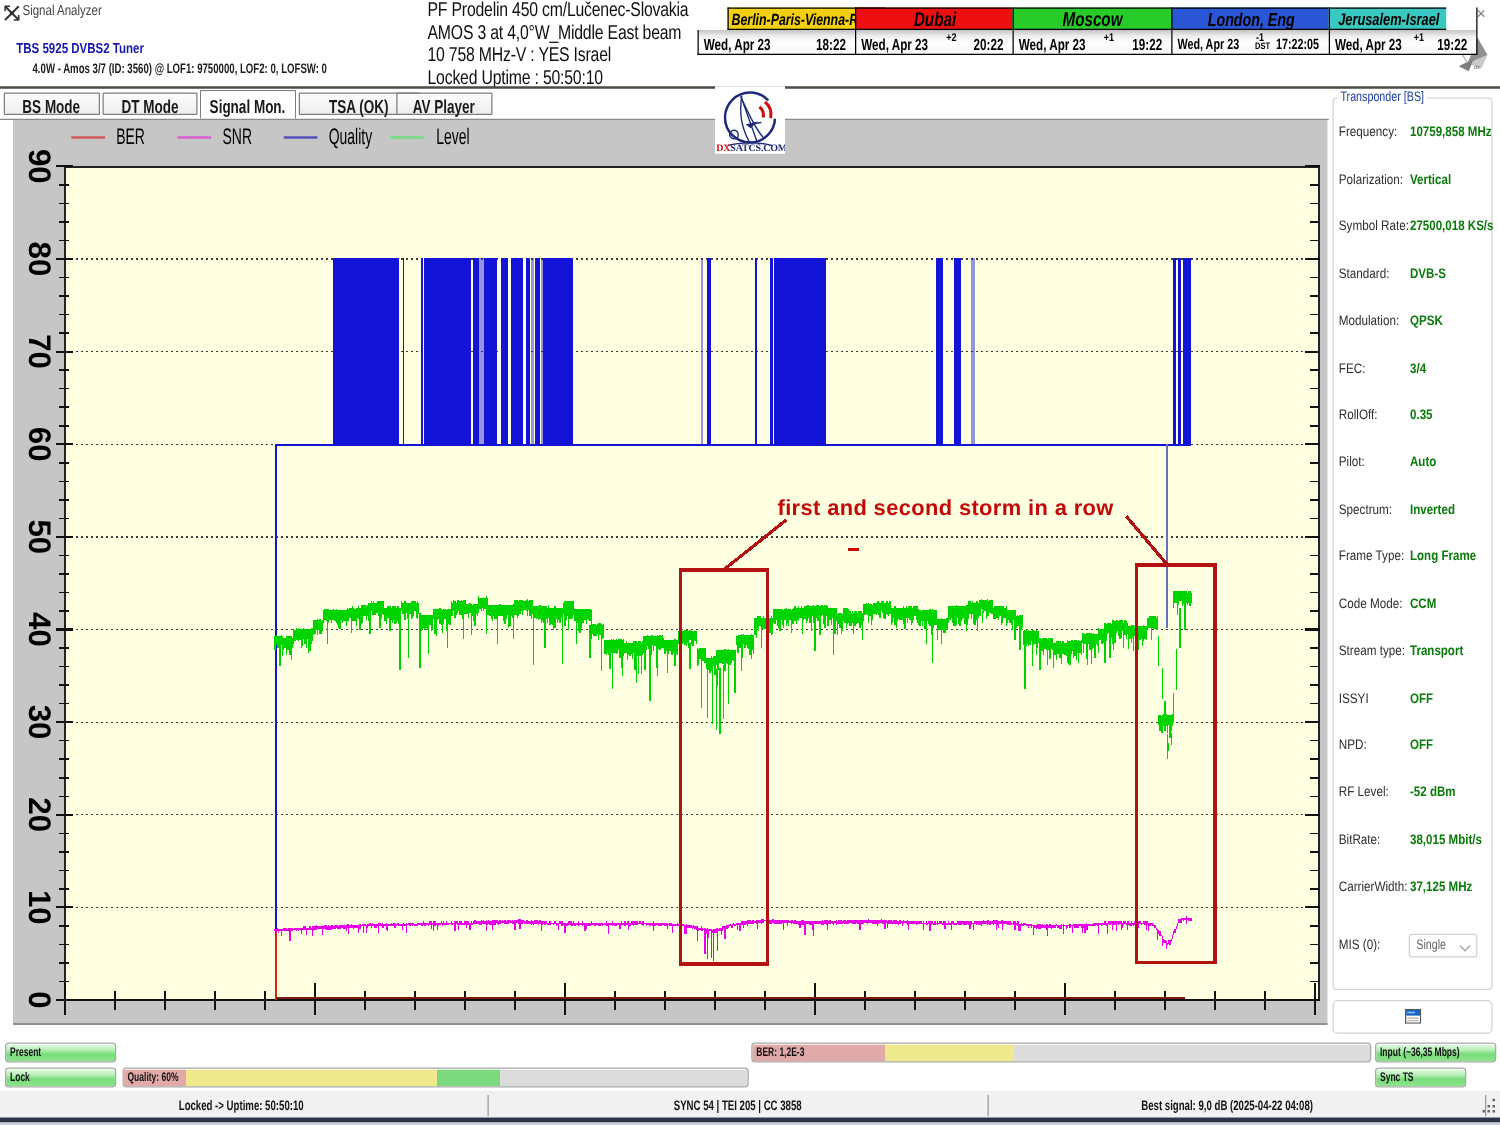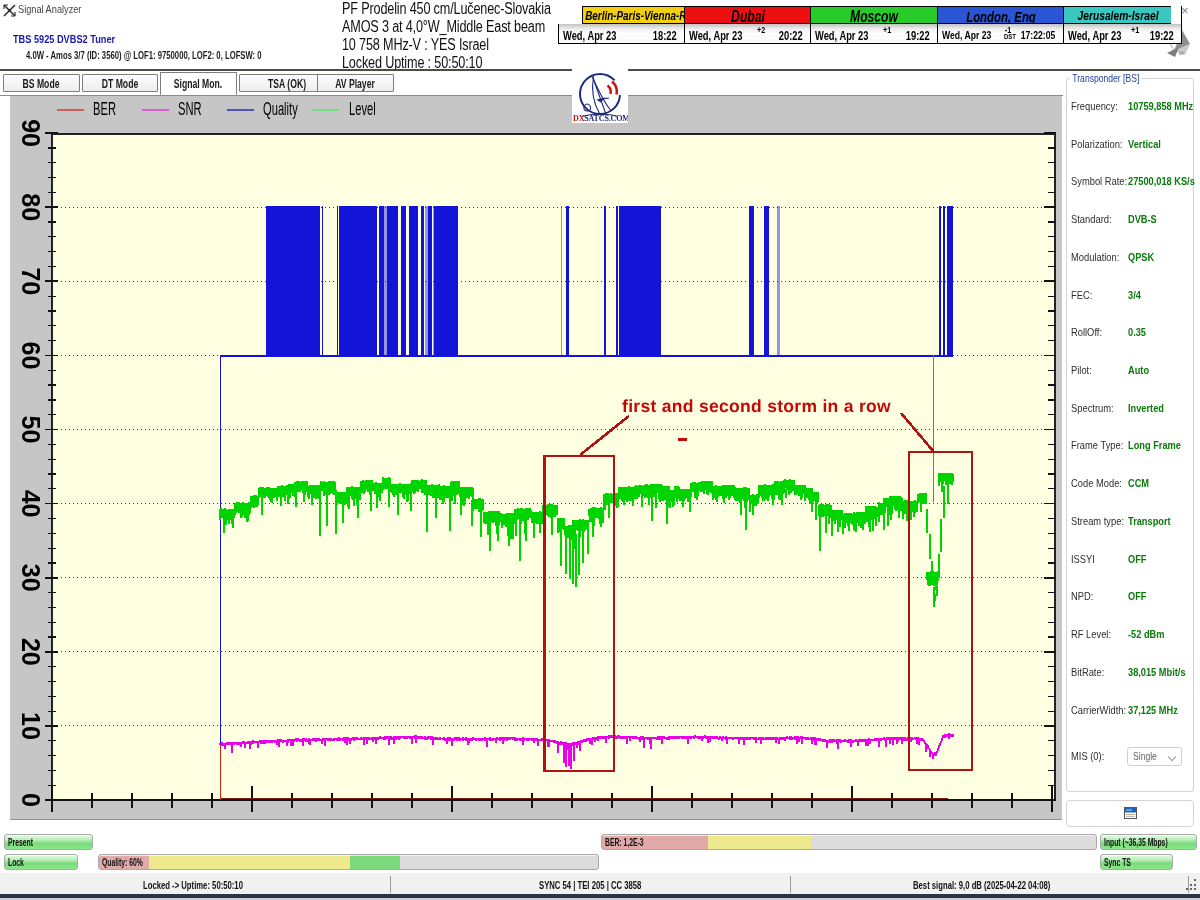--- a/index.html
+++ b/index.html
@@ -14,21 +14,21 @@
 
 .chd {position:absolute;top:6px;height:18px;border:1.2px solid #000;border-right:none;font-weight:bold;font-style:italic;color:#000}
 .chd i {position:absolute;left:50%;top:1px;font-style:italic;transform:translateX(-50%) scaleX(0.76);transform-origin:center top;white-space:nowrap}
 .crow {position:absolute;top:24px;height:20px;border:1.2px solid #000;border-right:none;border-top:none;background:linear-gradient(180deg,#c2c2c2 0%,#ededed 25%,#fff 52%,#f7f7f7 100%);font-weight:bold;font-size:12.8px;color:#000}
 .crow .cdate {position:absolute;left:4px;top:3.5px;transform:scaleX(0.73);transform-origin:left top}
 .crow .ctime {position:absolute;right:7.5px;top:3.5px;transform:scaleX(0.73);transform-origin:right top}
 .csup {position:absolute;top:1px;font-size:9px;font-weight:bold;transform:scaleX(0.8)}
 .cdst {position:absolute;left:66px;top:8px;font-size:7.5px;font-weight:bold;transform:scaleX(0.8);transform-origin:left top}
 #tblright {left:1181px;top:6px;width:1.4px;height:38px;background:#000}
 
-.tab {position:absolute;top:74px;height:18px;background:linear-gradient(180deg,#fdfdfd,#ededed);border:1px solid #7e7e7e;font-size:12px;font-weight:bold;color:#1a1a1a;border-radius:1px}
+.tab {position:absolute;top:74px;height:18px;background:linear-gradient(180deg,#fdfdfd,#ededed);border:1px solid #7e7e7e;font-size:15px;font-weight:bold;color:#1a1a1a;border-radius:1px}
 .tab i {position:absolute;left:50%;top:2px;font-style:normal;transform:translateX(-50%) scaleX(0.72);transform-origin:center top;white-space:nowrap}
 .tab.act {top:71.5px;height:23px;background:#fff;border-bottom:none}
 .tab.act i {top:4.5px}
 #tabline {left:0;top:94.5px;width:1063px;height:1.2px;background:#8a8a8a}
 
 .leg {position:absolute;top:98.5px;font-size:18px;color:#000;transform:scaleX(0.62);transform-origin:left top}
 .lline {position:absolute;top:109px;width:27px;height:2.4px}
 
 #gbox {left:1066px;top:78px;width:128px;height:714px;border:1px solid #d4d4d4;border-radius:3px}
 #gboxlab {left:1070px;top:71.5px;font-size:11px;color:#1f3fa0;background:#fff;padding:0 3px;transform:scaleX(0.78);transform-origin:left top}
@@ -97,21 +97,21 @@
     </div>
     <div class="chd" style="left:937px;width:126px;background:#2a55d4;font-size:15px">
       <i>London, Eng</i>
     </div>
     <div class="crow" style="left:937px;width:126px;font-size:11.8px;">
       <span class="cdate">Wed, Apr 23</span>
       <div class="cdst">DST</div>
       <span class="ctime">17:22:05</span>
       <div class="csup" style="left:66px">-1</div>
     </div>
-    <div class="chd" style="left:1063px;width:108px;background:#38c8c0;font-size:13.5px">
+    <div class="chd" style="left:1063px;width:94px;background:#38c8c0;font-size:13.5px">
       <i>Jerusalem-Israel</i>
     </div>
     <div class="crow" style="left:1063px;width:118px;">
       <span class="cdate">Wed, Apr 23</span>
       <span class="ctime">19:22</span>
       <div class="csup" style="left:66px">+1</div>
     </div>
 <div class="abs" id="tblright"></div>
 <div class="tab" style="left:3px;width:76.5px">
       <i>BS Mode</i>
@@ -384,21 +384,21 @@
 </svg>
 <div class="sbar" style="left:4px;top:833.5px;width:89px;background:linear-gradient(180deg,#e7f9e7 0%,#b8efb8 35%,#79dc79 60%,#8ce48c 100%)">
       <span>Present</span>
     </div>
     <div class="sbar" style="left:601px;top:833.5px;width:496px;background:linear-gradient(90deg,#e2a9a9 0 106px,#efe98e 106px 209px,#dcdcdc 209px 100%)">
       <span>BER: 1,2E-3</span>
     </div>
     <div class="sbar" style="left:1100px;top:833.5px;width:97px;background:linear-gradient(180deg,#e7f9e7 0%,#b8efb8 35%,#79dc79 60%,#8ce48c 100%)">
       <span>Input (~36,35 Mbps)</span>
     </div>
-    <div class="sbar" style="left:4px;top:853.5px;width:74px;background:linear-gradient(180deg,#e7f9e7 0%,#b8efb8 35%,#79dc79 60%,#8ce48c 100%)">
+    <div class="sbar" style="left:4px;top:853.5px;width:89px;background:linear-gradient(180deg,#e7f9e7 0%,#b8efb8 35%,#79dc79 60%,#8ce48c 100%)">
       <span>Lock</span>
     </div>
     <div class="sbar" style="left:98px;top:853.5px;width:501px;background:linear-gradient(90deg,#e2a9a9 0 50px,#efe98e 50px 251px,#7cd87c 251px 301px,#dcdcdc 301px 100%)">
       <span>Quality: 60%</span>
     </div>
     <div class="sbar" style="left:1100px;top:853.5px;width:73px;background:linear-gradient(180deg,#e7f9e7 0%,#b8efb8 35%,#79dc79 60%,#8ce48c 100%)">
       <span>Sync TS</span>
     </div>
 <div class="abs" id="sline"></div>
 <div class="abs" id="sbot"></div>

